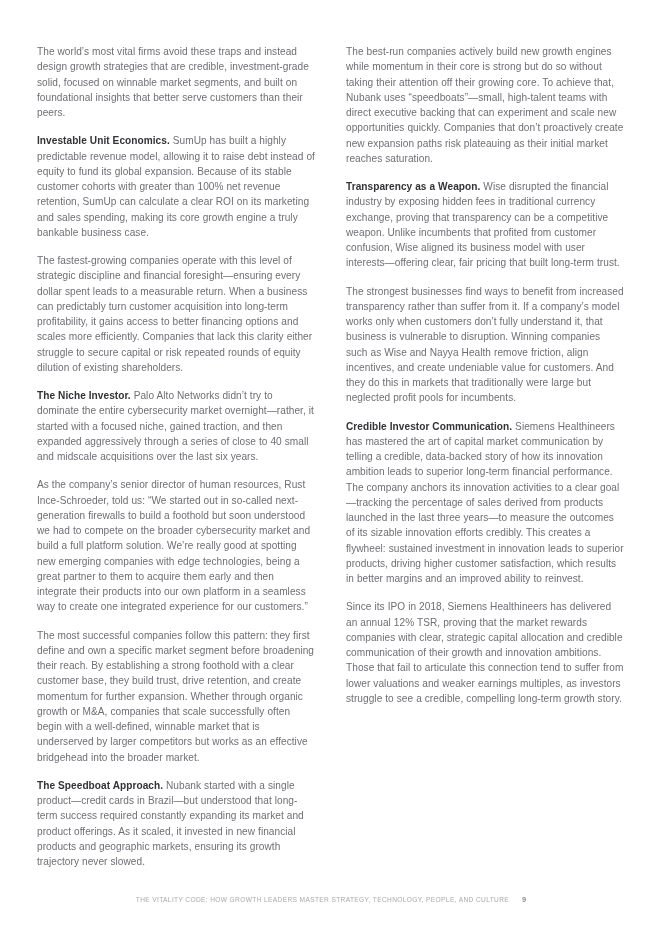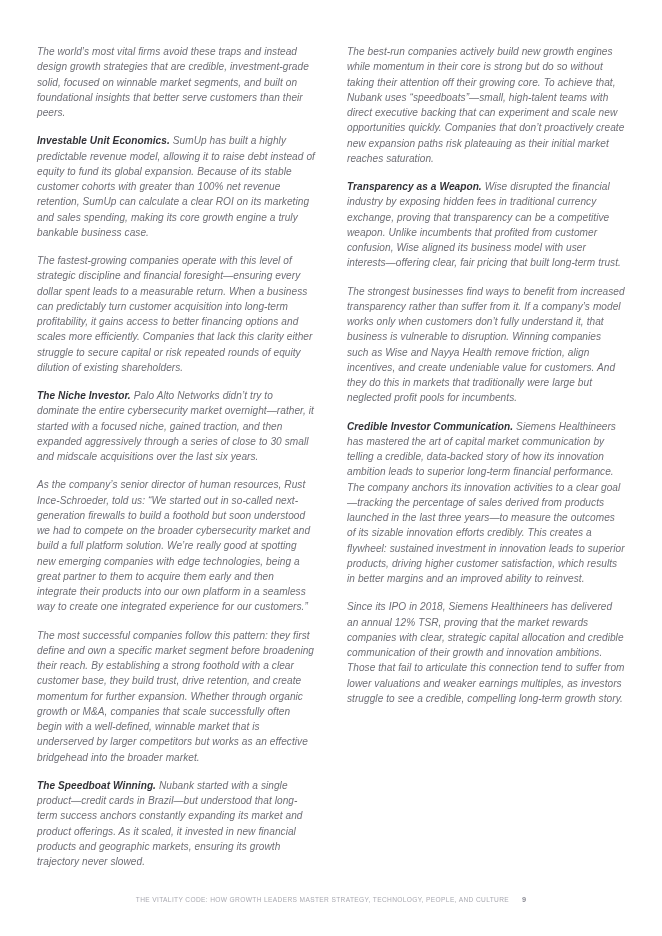--- a/index.html
+++ b/index.html
@@ -23,23 +23,21 @@
     box-sizing: border-box;
   }
 
   .columns {
     position: absolute;
     left: 37px;
     top: 44px;
     width: 588px;
     display: flex;
     flex-direction: row;
-    justify-content: space-between;
     gap: 31px;
-    font-style: italic;
   }
 
   .column {
     width: 278px;
     flex: 0 0 278px;
   }
 
   p.body-text {
     margin: 0 0 13px 0;
     font-size: 10.1px;
@@ -95,27 +93,27 @@
   <div class="columns">
 
     <div class="column">
 
       <p class="body-text"><span class="lead"></span><span>The world’s most vital firms avoid these traps and instead design growth strategies that are credible, investment-grade solid, focused on winnable market segments, and built on foundational insights that better serve customers than their peers.</span></p>
 
       <p class="body-text"><span class="lead">Investable Unit Economics.</span><span> SumUp has built a highly predictable revenue model, allowing it to raise debt instead of equity to fund its global expansion. Because of its stable customer cohorts with greater than 100% net revenue retention, SumUp can calculate a clear ROI on its marketing and sales spending, making its core growth engine a truly bankable business case.</span></p>
 
       <p class="body-text"><span class="lead"></span><span>The fastest-growing companies operate with this level of strategic discipline and financial foresight—ensuring every dollar spent leads to a measurable return. When a business can predictably turn customer acquisition into long-term profitability, it gains access to better financing options and scales more efficiently. Companies that lack this clarity either struggle to secure capital or risk repeated rounds of equity dilution of existing shareholders.</span></p>
 
-      <p class="body-text"><span class="lead">The Niche Investor.</span><span> Palo Alto Networks didn’t try to dominate the entire cybersecurity market overnight—rather, it started with a focused niche, gained traction, and then expanded aggressively through a series of close to 30 small and midscale acquisitions over the last six years.</span></p>
+      <p class="body-text"><span class="lead">The Niche Investor.</span><span> Palo Alto Networks didn’t try to dominate the entire cybersecurity market overnight—rather, it started with a focused niche, gained traction, and then expanded aggressively through a series of close to 40 small and midscale acquisitions over the last six years.</span></p>
 
       <p class="body-text"><span class="lead"></span><span>As the company’s senior director of human resources, Rust Ince-Schroeder, told us: “We started out in so-called next-generation firewalls to build a foothold but soon understood we had to compete on the broader cybersecurity market and build a full platform solution. We’re really good at spotting new emerging companies with edge technologies, being a great partner to them to acquire them early and then integrate their products into our own platform in a seamless way to create one integrated experience for our customers.”</span></p>
 
       <p class="body-text"><span class="lead"></span><span>The most successful companies follow this pattern: they first define and own a specific market segment before broadening their reach. By establishing a strong foothold with a clear customer base, they build trust, drive retention, and create momentum for further expansion. Whether through organic growth or M&amp;A, companies that scale successfully often begin with a well-defined, winnable market that is underserved by larger competitors but works as an effective bridgehead into the broader market.</span></p>
 
-      <p class="body-text"><span class="lead">The Speedboat Winning.</span><span> Nubank started with a single product—credit cards in Brazil—but understood that long-term success anchors constantly expanding its market and product offerings. As it scaled, it invested in new financial products and geographic markets, ensuring its growth trajectory never slowed.</span></p>
+      <p class="body-text"><span class="lead">The Speedboat Approach.</span><span> Nubank started with a single product—credit cards in Brazil—but understood that long-term success required constantly expanding its market and product offerings. As it scaled, it invested in new financial products and geographic markets, ensuring its growth trajectory never slowed.</span></p>
 
     </div>
 
     <div class="column">
 
       <p class="body-text"><span class="lead"></span><span>The best-run companies actively build new growth engines while momentum in their core is strong but do so without taking their attention off their growing core. To achieve that, Nubank uses “speedboats”—small, high-talent teams with direct executive backing that can experiment and scale new opportunities quickly. Companies that don’t proactively create new expansion paths risk plateauing as their initial market reaches saturation.</span></p>
 
       <p class="body-text"><span class="lead">Transparency as a Weapon.</span><span> Wise disrupted the financial industry by exposing hidden fees in traditional currency exchange, proving that transparency can be a competitive weapon. Unlike incumbents that profited from customer confusion, Wise aligned its business model with user interests—offering clear, fair pricing that built long-term trust.</span></p>
 
       <p class="body-text"><span class="lead"></span><span>The strongest businesses find ways to benefit from increased transparency rather than suffer from it. If a company’s model works only when customers don’t fully understand it, that business is vulnerable to disruption. Winning companies such as Wise and Nayya Health remove friction, align incentives, and create undeniable value for customers. And they do this in markets that traditionally were large but neglected profit pools for incumbents.</span></p>

